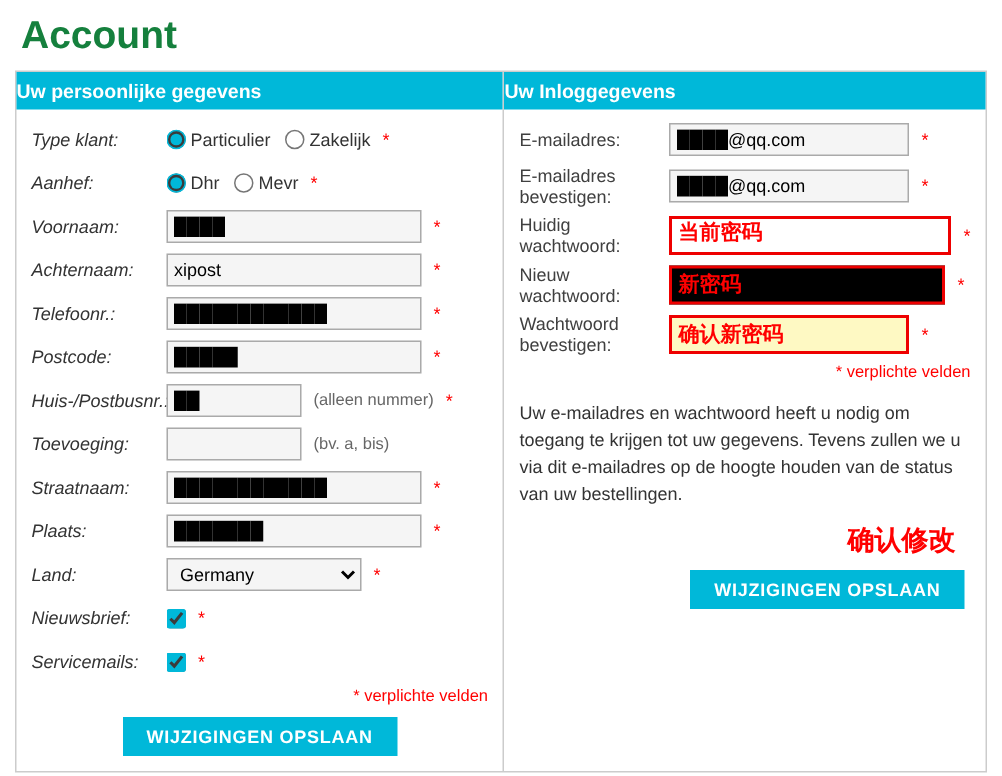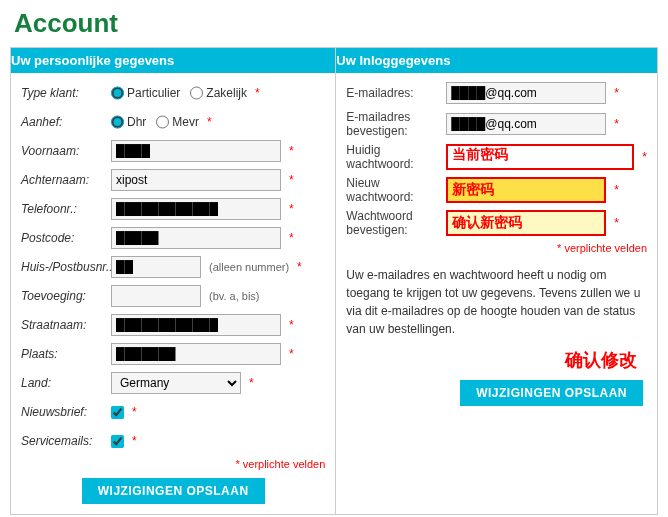--- a/index.html
+++ b/index.html
@@ -353,21 +353,21 @@
             <div style="border: 2px solid #e00; background: #fff; width: 188px; height: 26px; display:flex; padding: 0 4px;">
               <span class="pass-label-chinese">当前密码</span>
             </div>
             <span class="required-star">*</span>
           </div>
         </div>
 
         <div class="form-row">
           <div class="right-form-label">Nieuw wachtwoord:</div>
           <div class="form-control-wrap">
-            <div style="border: 2px solid #e00; background: #fde047; width: 160px; height: 26px; display:flex; align-items:center; padding: 0 4px;">
+            <div style="border: 2px solid #e00; background: #000000; width: 184px; height: 26px; display:flex; align-items:center; padding: 0 4px;">
               <span class="pass-label-chinese">新密码</span>
             </div>
             <span class="required-star">*</span>
           </div>
         </div>
 
         <div class="form-row">
           <div class="right-form-label">Wachtwoord bevestigen:</div>
           <div class="form-control-wrap">
             <div style="border: 2px solid #e00; background: #fef9c3; width: 160px; height: 26px; display:flex; align-items:center; padding: 0 4px;">

